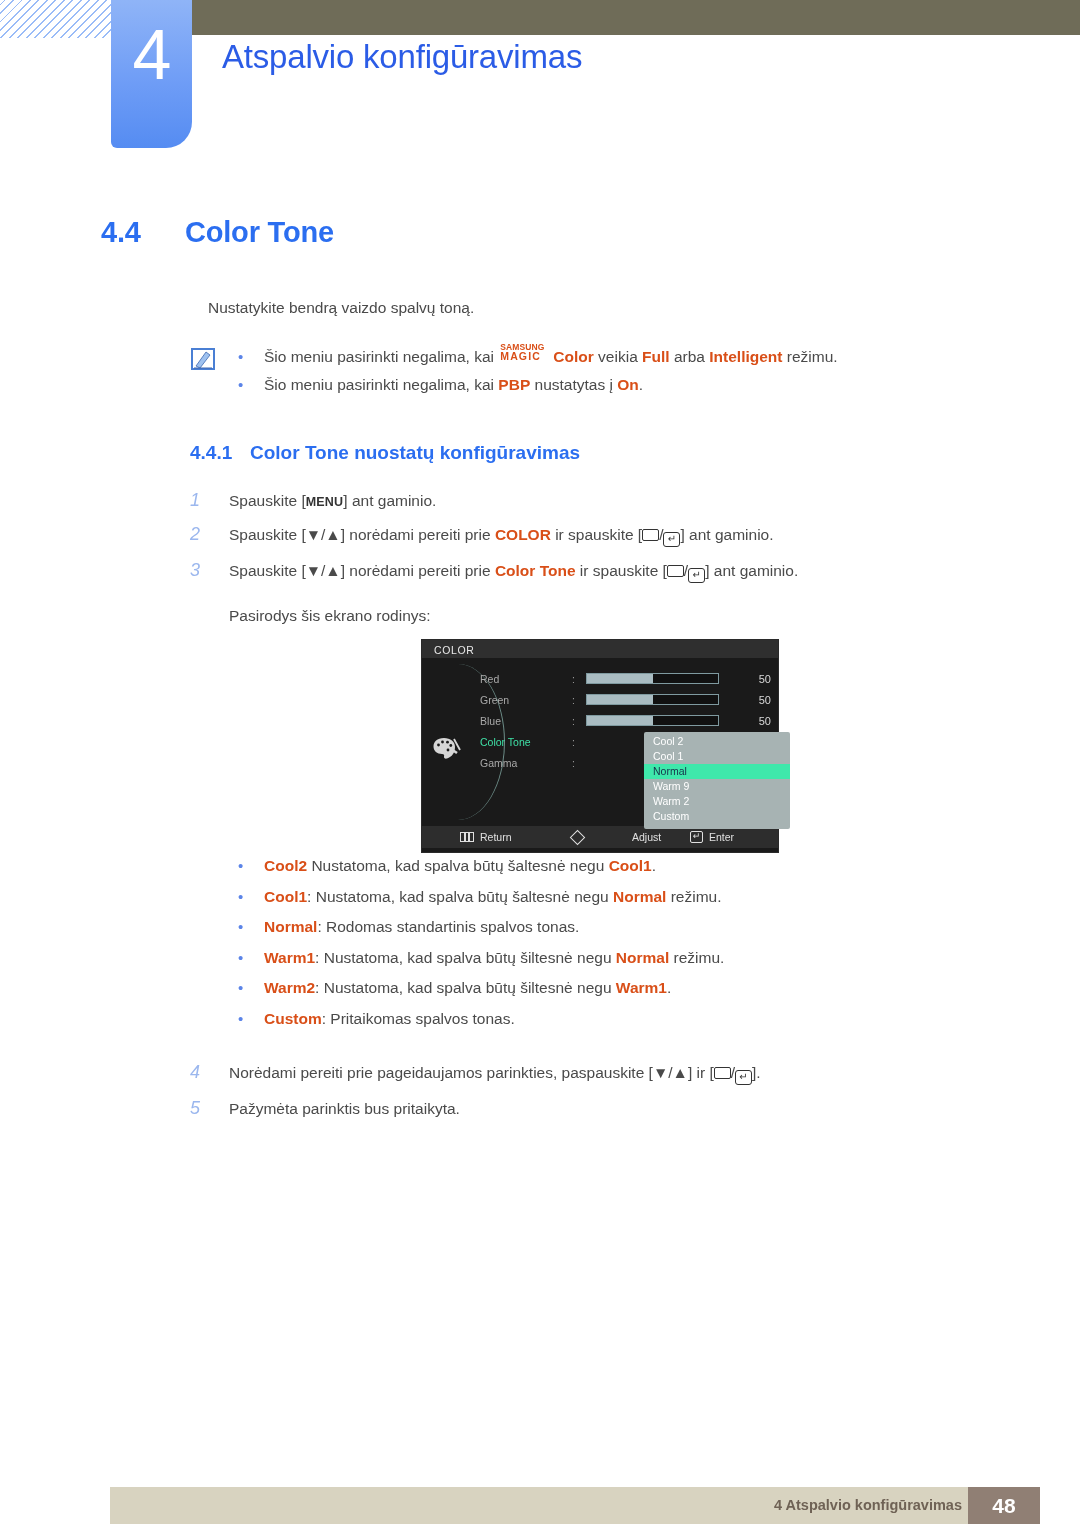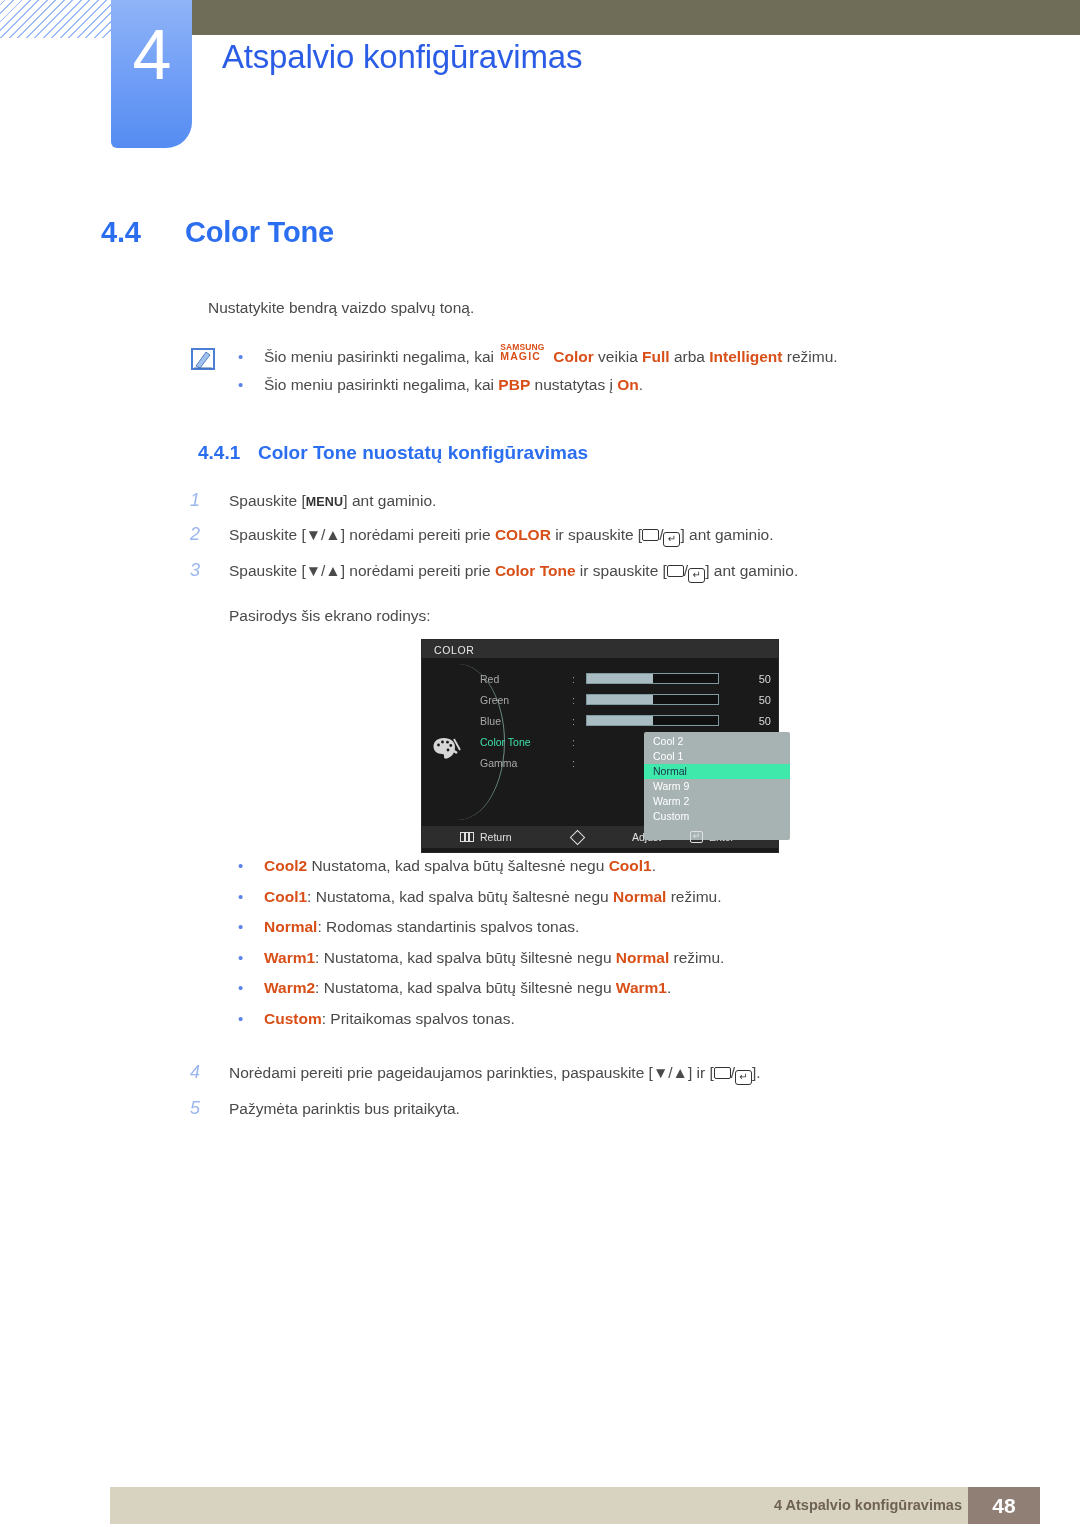--- a/index.html
+++ b/index.html
@@ -142,21 +142,20 @@
   .ocolor { color: #d94f18; font-weight: 700; }
 
   
   .subsec {
     position: absolute;
     left: 190px;
     top: 442px;
     font-size: 19px;
     font-weight: 700;
     color: #2b6ef0;
-    margin-left: 8px;
   }
   .subsec .num { display: inline-block; width: 60px; }
 
   
   .steps { position: absolute; left: 190px; top: 490px; width: 760px; }
   .step {
     display: flex;
     align-items: baseline;
     margin-bottom: 13px;
     font-size: 15.5px;
@@ -264,21 +263,21 @@
     background: #a9bcc2;
   }
   .val { width: 52px; text-align: right; color: #d8d8d8; flex: none; font-size: 11px; }
 
   .dropdown {
     position: absolute;
     left: 164px;
     top: 64px;
     width: 146px;
     background: #a7b3b3;
-    padding: 2px 0 16px 0;
+    padding: 2px 0 5px 0;
     border-radius: 2px;
   }
   .dd-item {
     font-size: 10.5px;
     color: #ffffff;
     padding: 1px 0 1px 9px;
     line-height: 13px;
   }
   .dd-item.sel { background: #3fe8ab; color: #16324a; }
 

